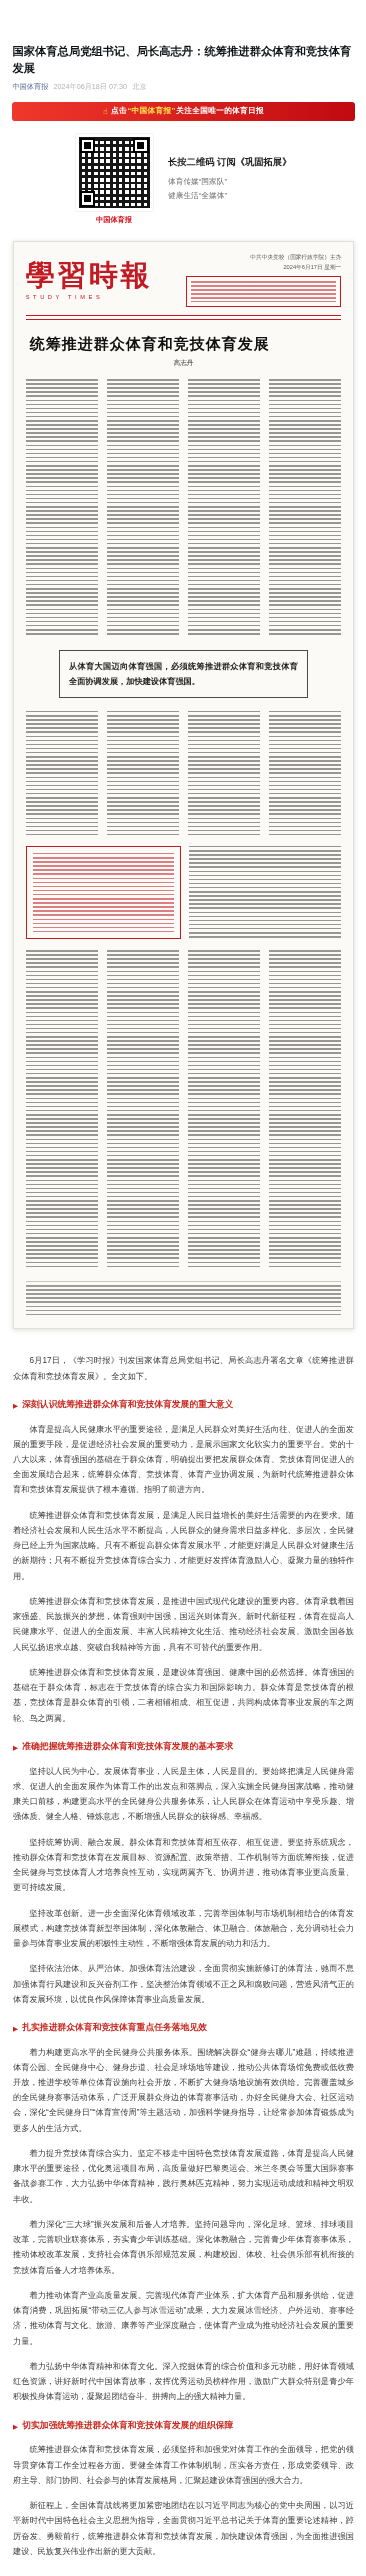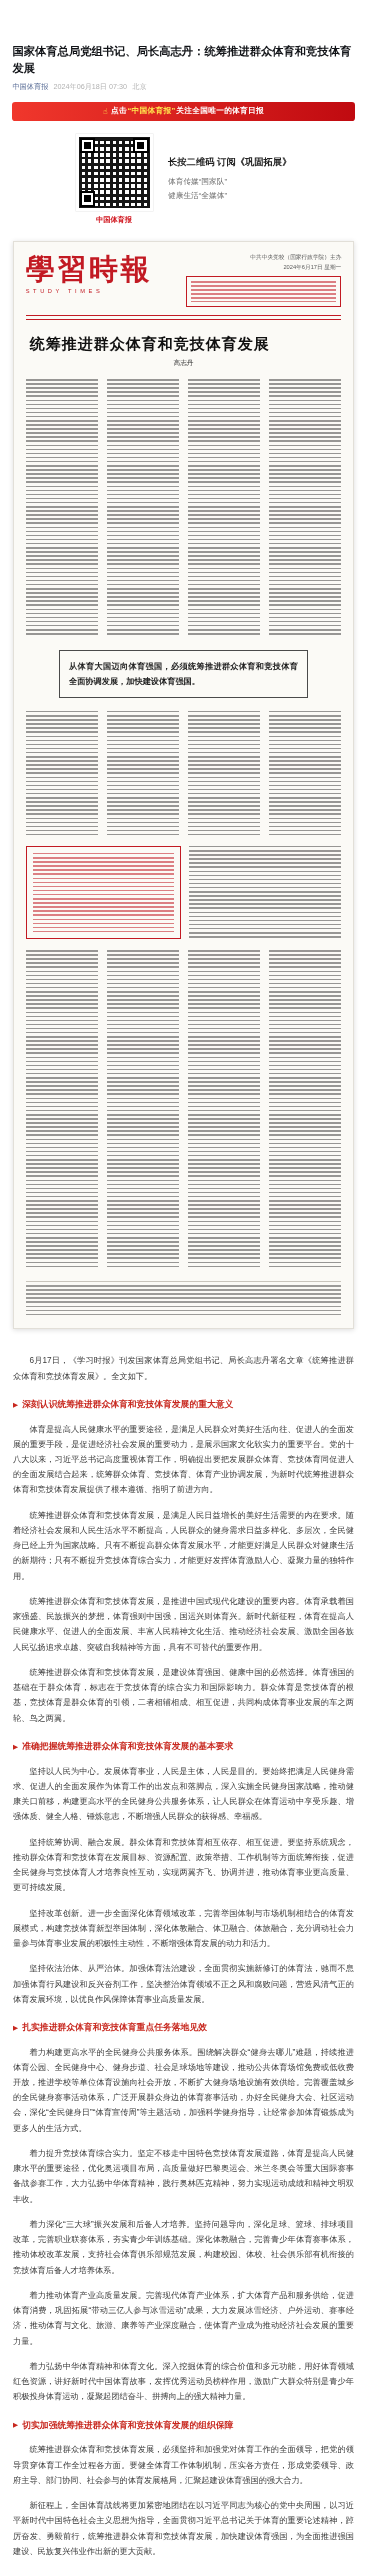--- a/index.html
+++ b/index.html
@@ -31,21 +31,21 @@
   .qr .f{position:absolute;width:15.5px;height:15.5px;background:#fff;border:2.6px solid #000;box-sizing:border-box;}
   .qr .f::after{content:"";position:absolute;inset:2.1px;background:#000;}
   .qr .f.tl{top:1px;left:1px;} .qr .f.tr{top:1px;right:1px;} .qr .f.bl{bottom:1px;left:1px;}
   .qr-caption{margin-top:4.6px;color:#d0121b;font-size:7.2px;font-weight:bold;}
   .sub-text .l1{font-size:9.3px;font-weight:bold;color:#1f1f1f;margin-bottom:6.2px;}
   .sub-text .l2,.sub-text .l3{font-size:7.7px;color:#6b6b6b;line-height:1.8;}
 
   
   .paper{margin:5.2px 13.4px 13.4px;background:#fbfaf6;border:0.5px solid #e2dfd8;
     box-shadow:0 1px 5.2px rgba(0,0,0,.14);padding:12.4px 11.3px 10.3px;box-sizing:border-box;cursor:pointer;}
-  .paper-head{display:flex;justify-content:space-between;align-items:flex-start;}
+  .paper-head{display:flex;justify-content:space-between;align-items:center;}
   .masthead{font-family:"DejaVu Serif","Liberation Serif",serif;color:#c21a23;font-size:29px;
     font-weight:bold;letter-spacing:2.6px;line-height:1.05;}
   .masthead-sub{color:#c21a23;font-size:5.7px;letter-spacing:3.6px;margin-top:3.6px;}
   .paper-info{width:155px;}
   .paper-info .org{font-size:5.7px;color:#5a5a5a;text-align:right;margin-bottom:2.1px;}
   .paper-info .issue{font-size:5.7px;color:#5a5a5a;text-align:right;margin-bottom:4.1px;}
   .red-eye{border:0.5px solid #c21a23;padding:4.1px;}
   .red-eye .stripes{height:20.6px;background:repeating-linear-gradient(to bottom,rgba(194,26,35,.55) 0 1.5px,transparent 1.5px 4.1px);}
   .red-rule{height:3.1px;border-top:1.5px solid #c21a23;border-bottom:0.5px solid #c21a23;margin:8.2px 0 0;}
   .headline{margin:14.4px 4.1px 5.2px;text-align:left;color:#101010;
@@ -61,21 +61,21 @@
   .red-box{border:1px solid #c21a23;padding:6.2px;height:93px;box-sizing:border-box;}
   .red-box .inner{height:100%;background:repeating-linear-gradient(to bottom,rgba(194,26,35,.55) 0 1.5px,transparent 1.5px 4.1px);}
   .red-row .col{height:93px;}
   .paper-bottom{height:36px;margin-top:11.3px;border-top:0.5px solid #c9c5bc;
     background:repeating-linear-gradient(to bottom,rgba(0,0,0,.38) 3.1px 4.6px,transparent 4.6px 7.2px);}
 
   
   .article{padding:11.3px 13px 3.1px;}
   .para{margin:0 0 10.3px;font-size:8.2px;line-height:1.85;color:#3b3b3b;text-align:justify;text-indent:2em;}
   .sec-head{margin:14.4px 0 10.3px;color:#c8281f;font-size:8.8px;font-weight:bold;
-    display:flex;align-items:center;gap:4.1px;line-height:1.5;}
+    display:flex;align-items:flex-end;gap:4.1px;line-height:1.5;}
   .sec-head .bullet{font-size:6.7px;color:#c8281f;flex:0 0 auto;}
 
   
   .footer{padding:14.4px 12.4px 12.4px;}
   .src-line{text-align:center;color:#8a8a8a;font-size:6.7px;margin-bottom:15.5px;}
 </style>
 </head>
 <body>
 
 <div class="page">
@@ -163,21 +163,21 @@
 
     <div class="paper-bottom"></div>
   </div>
 
   <div class="article">
       <p class="para">6月17日，《学习时报》刊发国家体育总局党组书记、局长高志丹署名文章《统筹推进群众体育和竞技体育发展》。全文如下。</p>
       <div class="sec-head">
         <span class="bullet">▶</span>
         <span>深刻认识统筹推进群众体育和竞技体育发展的重大意义</span>
       </div>
-      <p class="para">体育是提高人民健康水平的重要途径，是满足人民群众对美好生活向往、促进人的全面发展的重要手段，是促进经济社会发展的重要动力，是展示国家文化软实力的重要平台。党的十八大以来，习近平总书记高度重视体育工作，明确提出要把发展群众体育、竞技体育同促进人的全面发展结合起来，统筹群众体育、竞技体育、体育产业协调发展，为新时代统筹推进群众体育和竞技体育发展提供了根本遵循、指明了前进方向。</p>
+      <p class="para">体育是提高人民健康水平的重要途径，是满足人民群众对美好生活向往、促进人的全面发展的重要手段，是促进经济社会发展的重要动力，是展示国家文化软实力的重要平台。党的十八大以来，体育强国的基础在于群众体育，明确提出要把发展群众体育、竞技体育同促进人的全面发展结合起来，统筹群众体育、竞技体育、体育产业协调发展，为新时代统筹推进群众体育和竞技体育发展提供了根本遵循、指明了前进方向。</p>
       <p class="para">统筹推进群众体育和竞技体育发展，是满足人民日益增长的美好生活需要的内在要求。随着经济社会发展和人民生活水平不断提高，人民群众的健身需求日益多样化、多层次，全民健身已经上升为国家战略。只有不断提高群众体育发展水平，才能更好满足人民群众对健康生活的新期待；只有不断提升竞技体育综合实力，才能更好发挥体育激励人心、凝聚力量的独特作用。</p>
       <p class="para">统筹推进群众体育和竞技体育发展，是推进中国式现代化建设的重要内容。体育承载着国家强盛、民族振兴的梦想，体育强则中国强，国运兴则体育兴。新时代新征程，体育在提高人民健康水平、促进人的全面发展、丰富人民精神文化生活、推动经济社会发展、激励全国各族人民弘扬追求卓越、突破自我精神等方面，具有不可替代的重要作用。</p>
       <p class="para">统筹推进群众体育和竞技体育发展，是建设体育强国、健康中国的必然选择。体育强国的基础在于群众体育，标志在于竞技体育的综合实力和国际影响力。群众体育是竞技体育的根基，竞技体育是群众体育的引领，二者相辅相成、相互促进，共同构成体育事业发展的车之两轮、鸟之两翼。</p>
       <div class="sec-head">
         <span class="bullet">▶</span>
         <span>准确把握统筹推进群众体育和竞技体育发展的基本要求</span>
       </div>
       <p class="para">坚持以人民为中心。发展体育事业，人民是主体，人民是目的。要始终把满足人民健身需求、促进人的全面发展作为体育工作的出发点和落脚点，深入实施全民健身国家战略，推动健康关口前移，构建更高水平的全民健身公共服务体系，让人民群众在体育运动中享受乐趣、增强体质、健全人格、锤炼意志，不断增强人民群众的获得感、幸福感。</p>
       <p class="para">坚持统筹协调、融合发展。群众体育和竞技体育相互依存、相互促进。要坚持系统观念，推动群众体育和竞技体育在发展目标、资源配置、政策举措、工作机制等方面统筹衔接，促进全民健身与竞技体育人才培养良性互动，实现两翼齐飞、协调并进，推动体育事业更高质量、更可持续发展。</p>
       <p class="para">坚持改革创新。进一步全面深化体育领域改革，完善举国体制与市场机制相结合的体育发展模式，构建竞技体育新型举国体制，深化体教融合、体卫融合、体旅融合，充分调动社会力量参与体育事业发展的积极性主动性，不断增强体育发展的动力和活力。</p>

